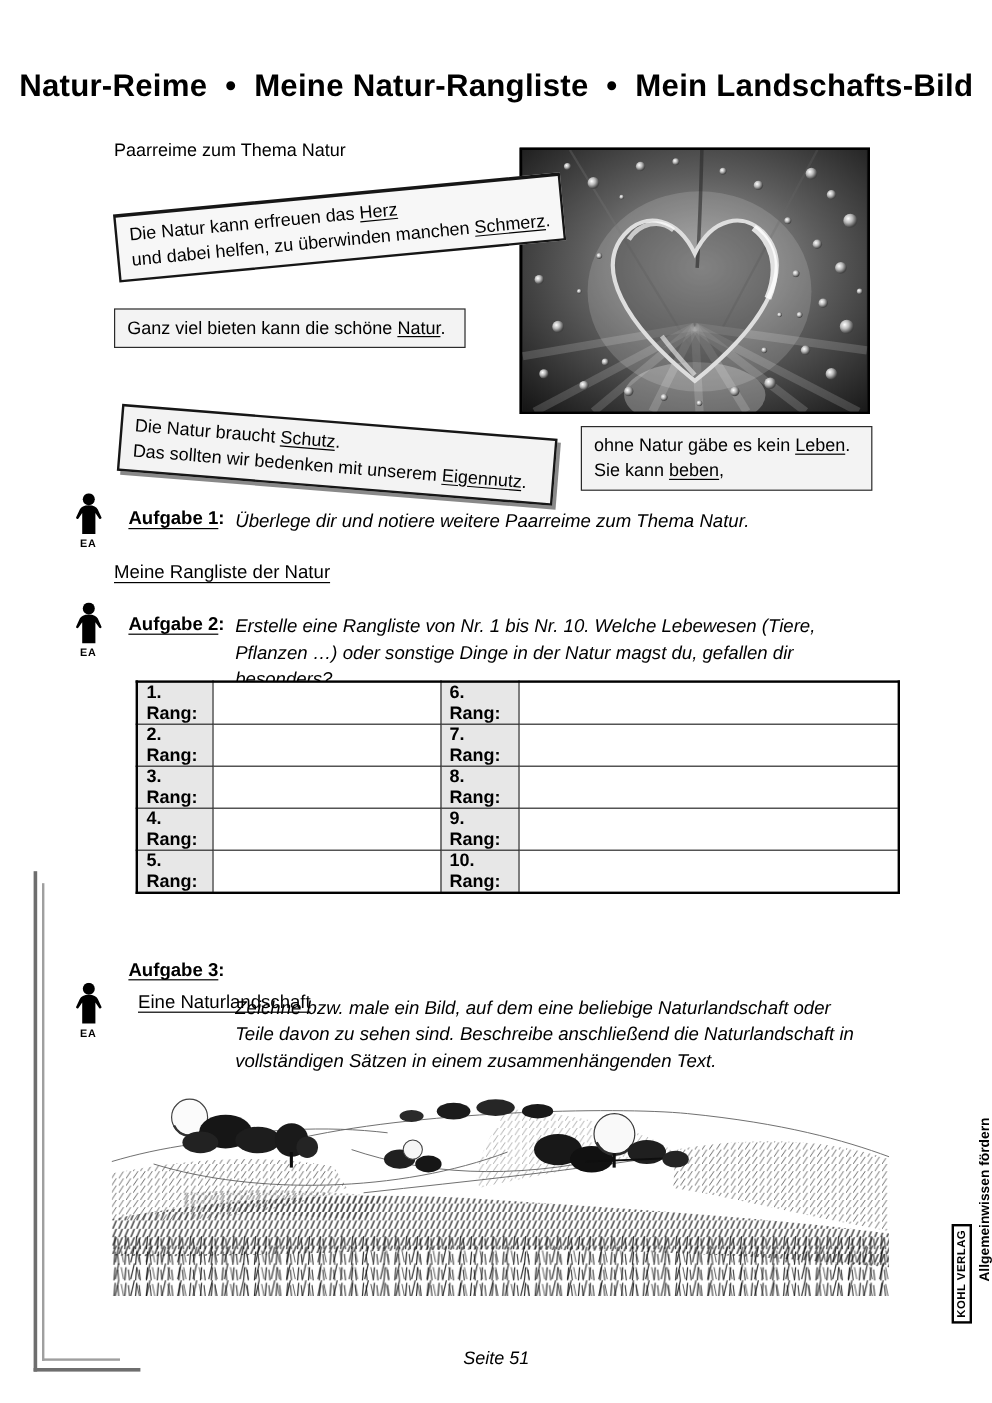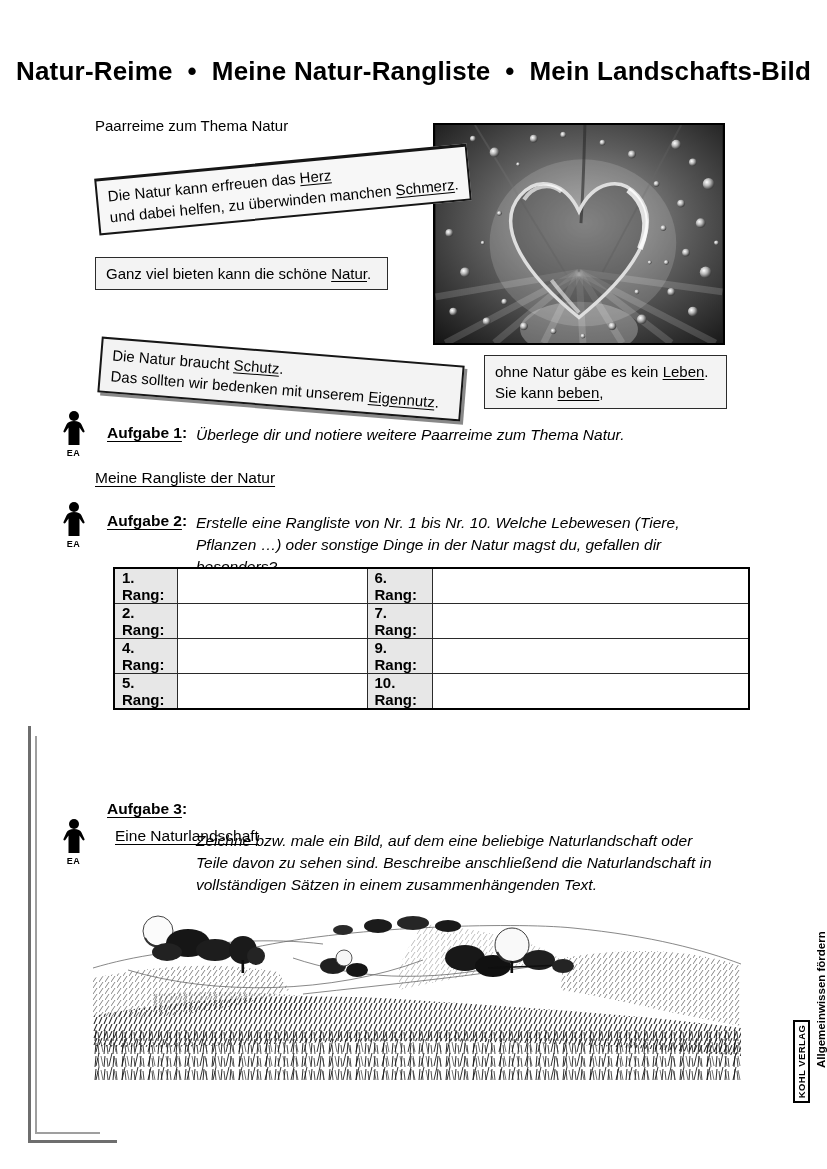--- a/index.html
+++ b/index.html
@@ -217,20 +217,26 @@
         <td class="lbl">6. Rang:</td>
         <td class="val"></td>
       </tr>
       <tr>
         <td class="lbl">2. Rang:</td>
         <td class="val"></td>
         <td class="lbl">7. Rang:</td>
         <td class="val"></td>
       </tr>
       <tr>
+        <td class="lbl">3. Rang:</td>
+        <td class="val"></td>
+        <td class="lbl">8. Rang:</td>
+        <td class="val"></td>
+      </tr>
+      <tr>
         <td class="lbl">4. Rang:</td>
         <td class="val"></td>
         <td class="lbl">9. Rang:</td>
         <td class="val"></td>
       </tr>
       <tr>
         <td class="lbl">5. Rang:</td>
         <td class="val"></td>
         <td class="lbl">10. Rang:</td>
         <td class="val"></td>
@@ -328,14 +334,15 @@
     <svg width="30" height="42" viewBox="0 0 30 42">
       <circle cx="10" cy="12" r="8" fill="#3f3f3f"></circle>
       <circle cx="17" cy="8" r="6" fill="#2e2e2e"></circle>
       <circle cx="6" cy="18" r="5" fill="#4a4a4a"></circle>
       <path d="M14,14 C15,22 15,28 13,38 L22,40 C17,32 16,24 17,14 Z" fill="#0e0e0e"></path>
       <path d="M13,38 C10,40 7,41 4,41 L24,41 C21,40 19,39 17,38 Z" fill="#0e0e0e"></path>
     </svg>
     <div class="logo-label">KOHL VERLAG</div>
   </div>
 
+  <div class="abs page-number">Seite 51</div>
 
 </div>
 
 </body></html>

